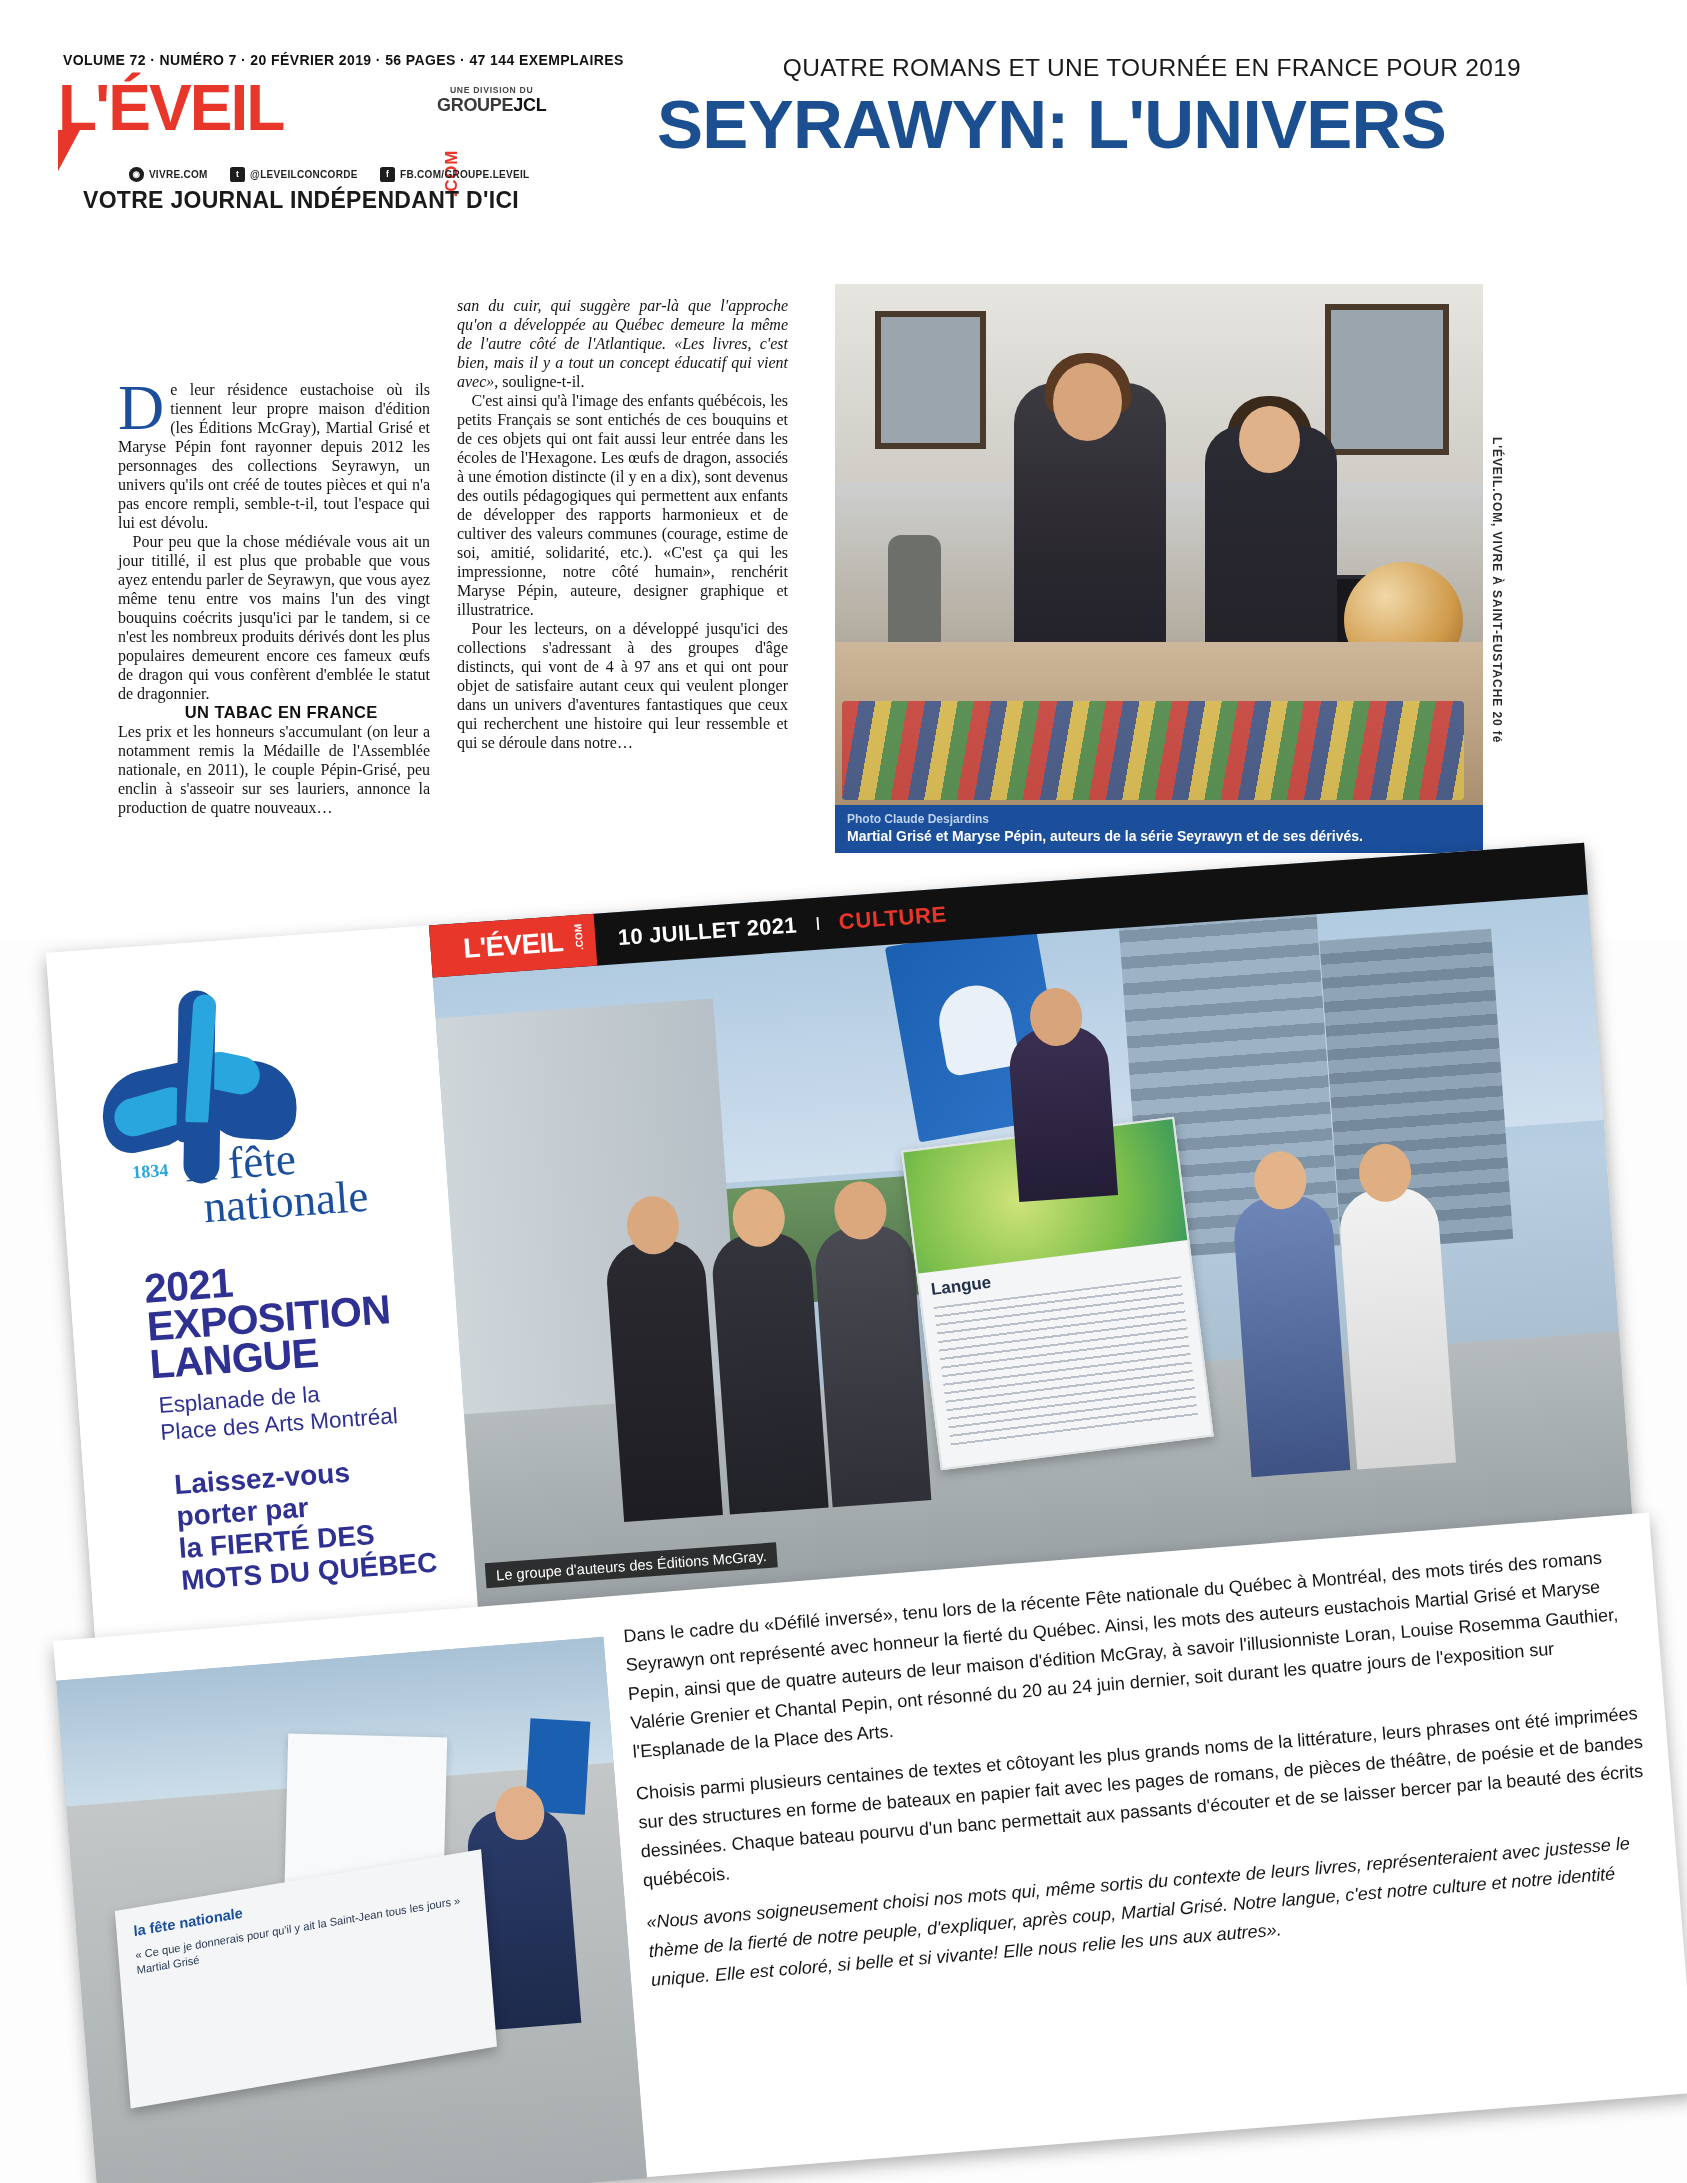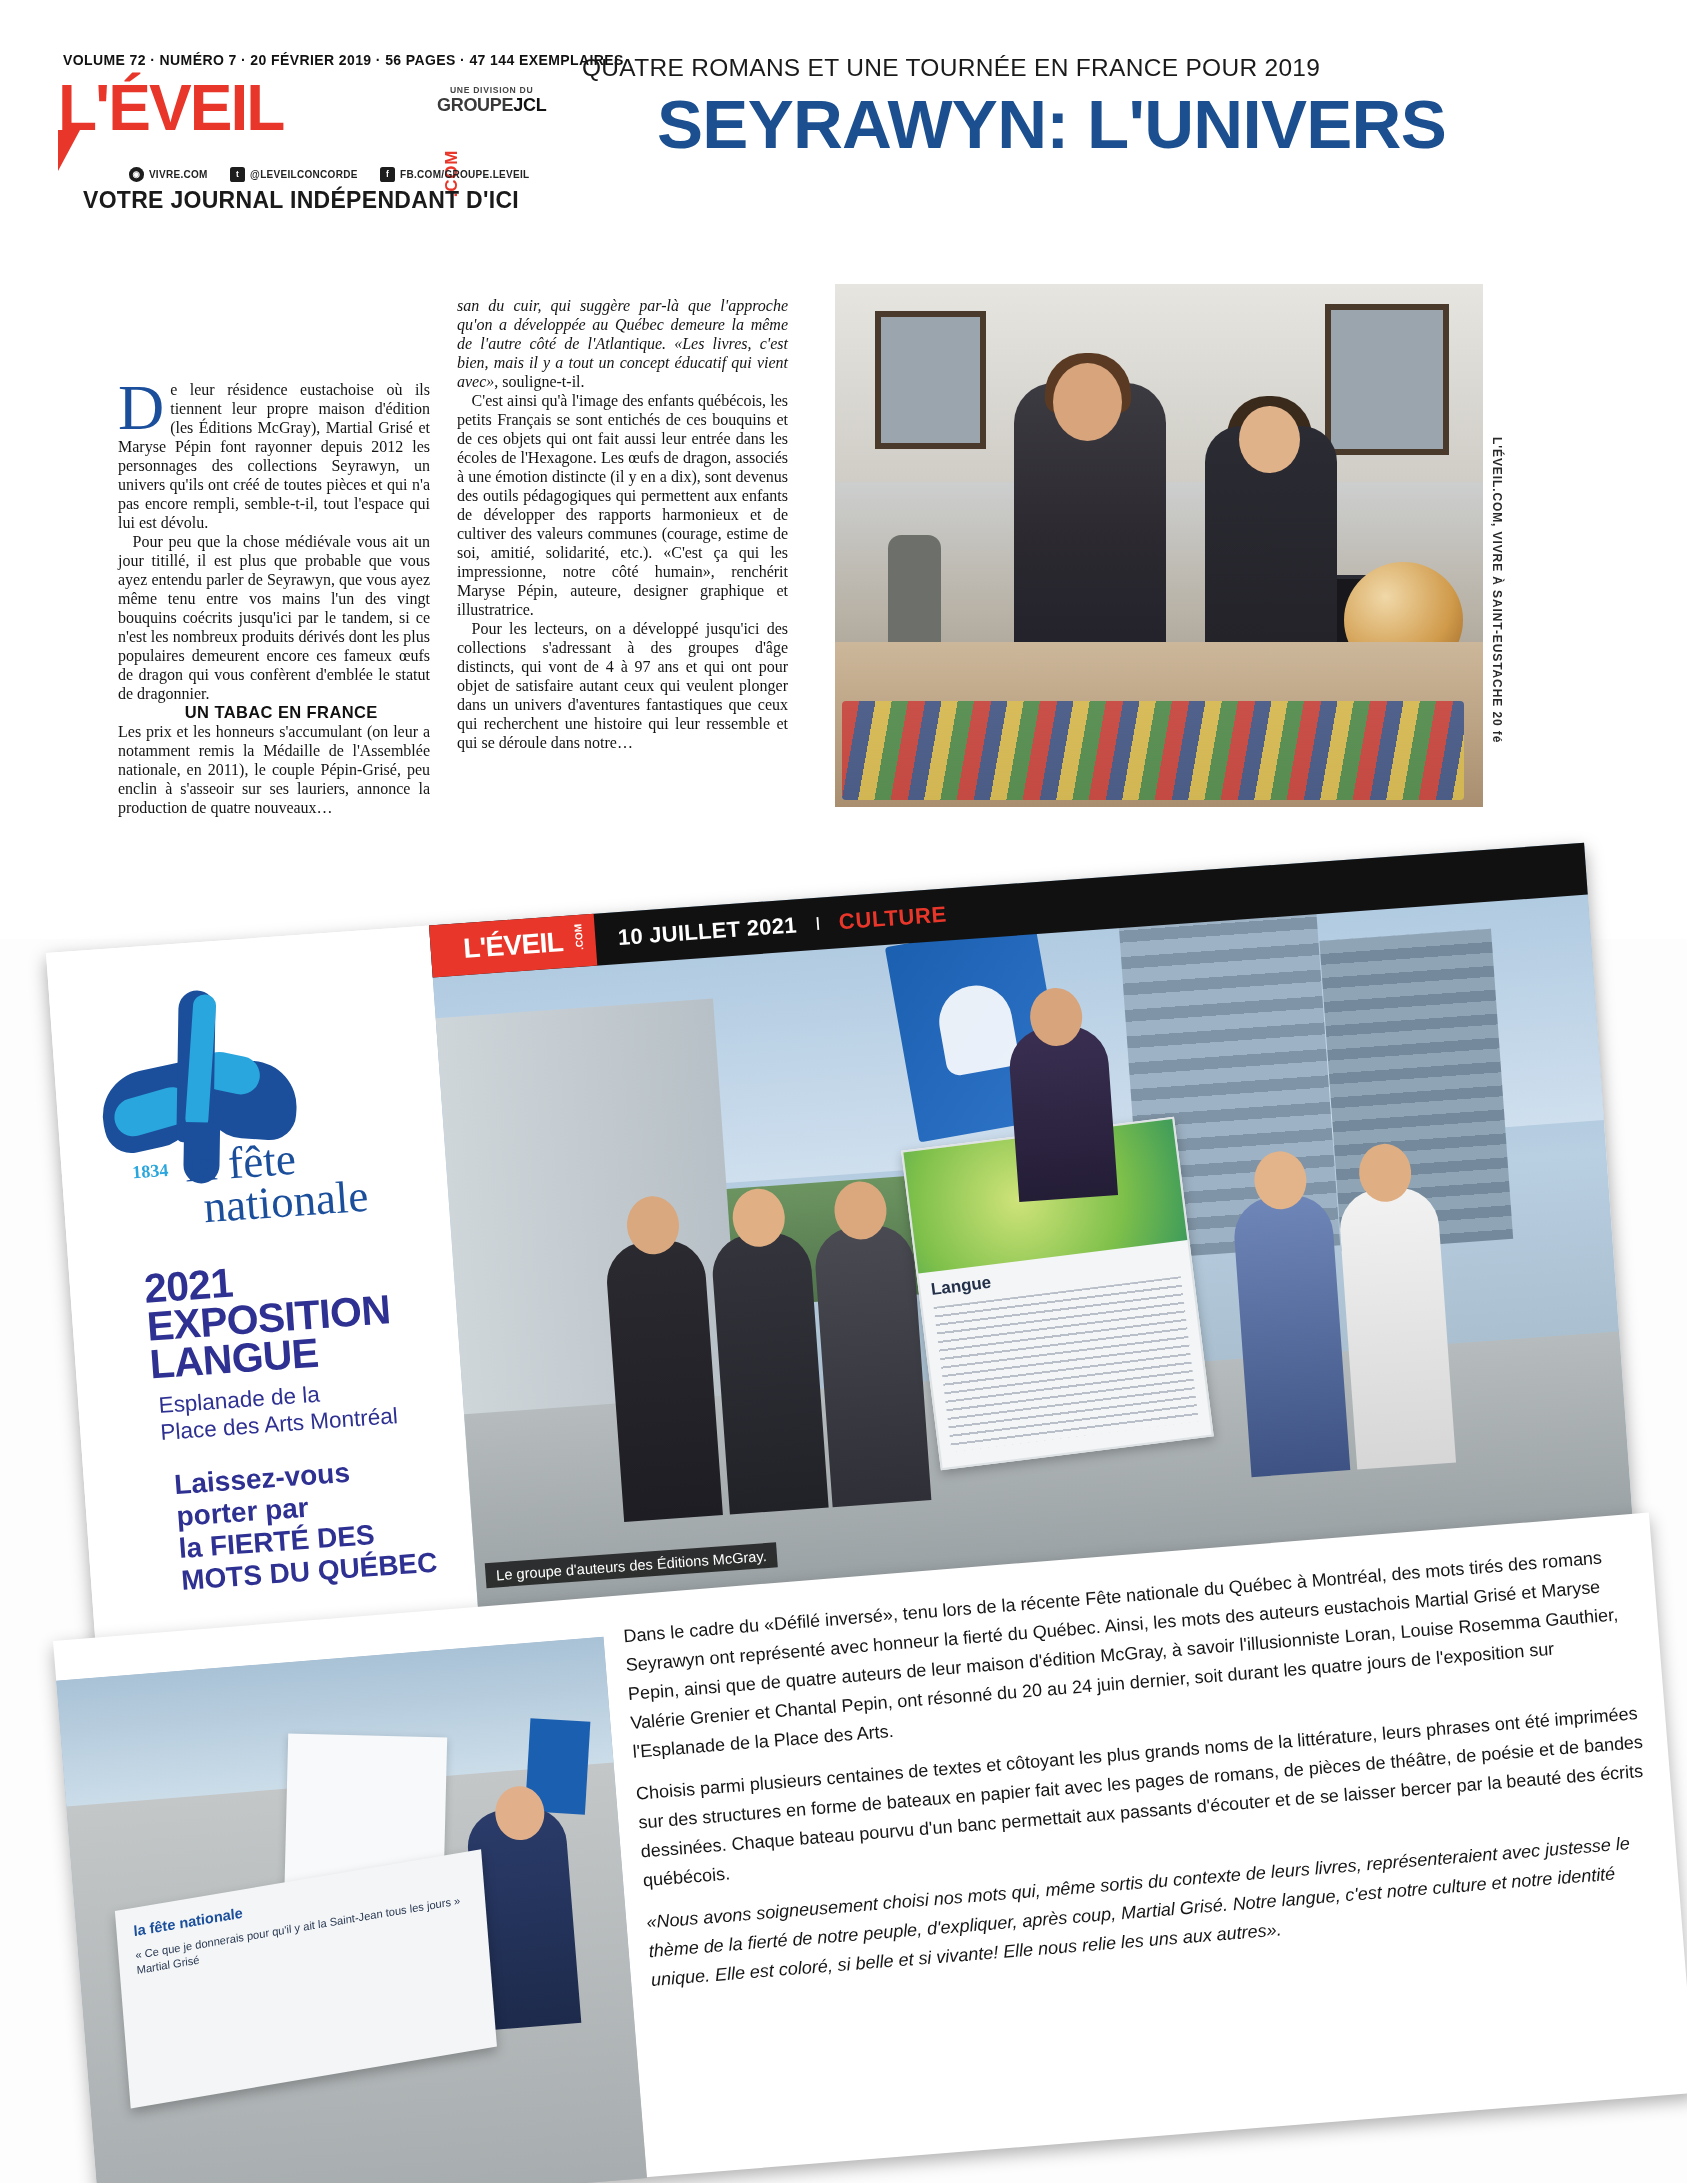--- a/index.html
+++ b/index.html
@@ -24,21 +24,21 @@
   .jcl .big{font-size:18px;font-weight:800;color:#3a3a3a;letter-spacing:-0.3px;}
   .jcl .big b{color:#111;}
 
   .socials{position:absolute;left:129px;top:167px;display:flex;gap:22.5px;align-items:center;}
   .soc{display:flex;align-items:center;gap:5.3px;font-size:10px;font-weight:700;color:#222;letter-spacing:0.3px;}
   .soc .ic{width:14.6px;height:14.6px;border-radius:2.6px;background:#1d1d1d;color:#fff;font-size:8.6px;
            display:flex;align-items:center;justify-content:center;}
   .soc .ic.circ{border-radius:50%;}
   .tagline{position:absolute;left:63px;top:187px;font-size:23px;font-weight:700;letter-spacing:0.3px;color:#1a1a1a;margin-left:20px;}
 
-  .kicker{position:absolute;left:582px;top:54px;width:939px;text-align:left;
+  .kicker{position:absolute;left:582px;top:54px;width:939px;text-align:right;
           font-size:24.5px;font-weight:400;letter-spacing:0.3px;color:#1a1a1a;
           font-family:"Liberation Sans",sans-serif;}
   .headline{position:absolute;left:582px;top:93px;width:939px;text-align:center;
             font-size:69px;line-height:64px;font-weight:800;color:#1b4f8f;letter-spacing:-0.7px;}
 
   .byline{position:absolute;left:118px;top:296px;width:311px;background:#1b4f9c;border-radius:8px;
           padding:10.6px 13.2px 12px 16px;box-sizing:border-box;}
   .byline .nm{color:#fff;font-size:20px;font-weight:700;letter-spacing:0.7px;}
   .byline .em{color:#cfe0f5;font-size:16px;font-family:"Liberation Serif",serif;margin-top:1.3px;}
 
@@ -250,20 +250,24 @@
       <div class="p1-manhead"></div>
       <div class="p1-crate"></div>
       <div class="p1-orb"></div>
       <div class="p1-womanhair"></div>
       <div class="p1-woman"></div>
       <div class="p1-womanhead"></div>
       <div class="p1-table"></div>
       <div class="p1-books"></div>
     </div>
 
+    <div class="p1-caption">
+      <div class="p1-credit">Photo Claude Desjardins</div>
+      <div class="p1-captxt">Martial Grisé et Maryse Pépin, auteurs de la série Seyrawyn et de ses dérivés.</div>
+    </div>
 
     <div class="vertcred">L'ÉVEIL.COM, VIVRE À SAINT-EUSTACHE  20 fé</div>
   </div>
 
   <div id="clip2">
 
     <div class="poster">
       <div class="fleur">
         <div class="fl-p fl-left"></div>
         <div class="fl-c fl-leftlight"></div>

